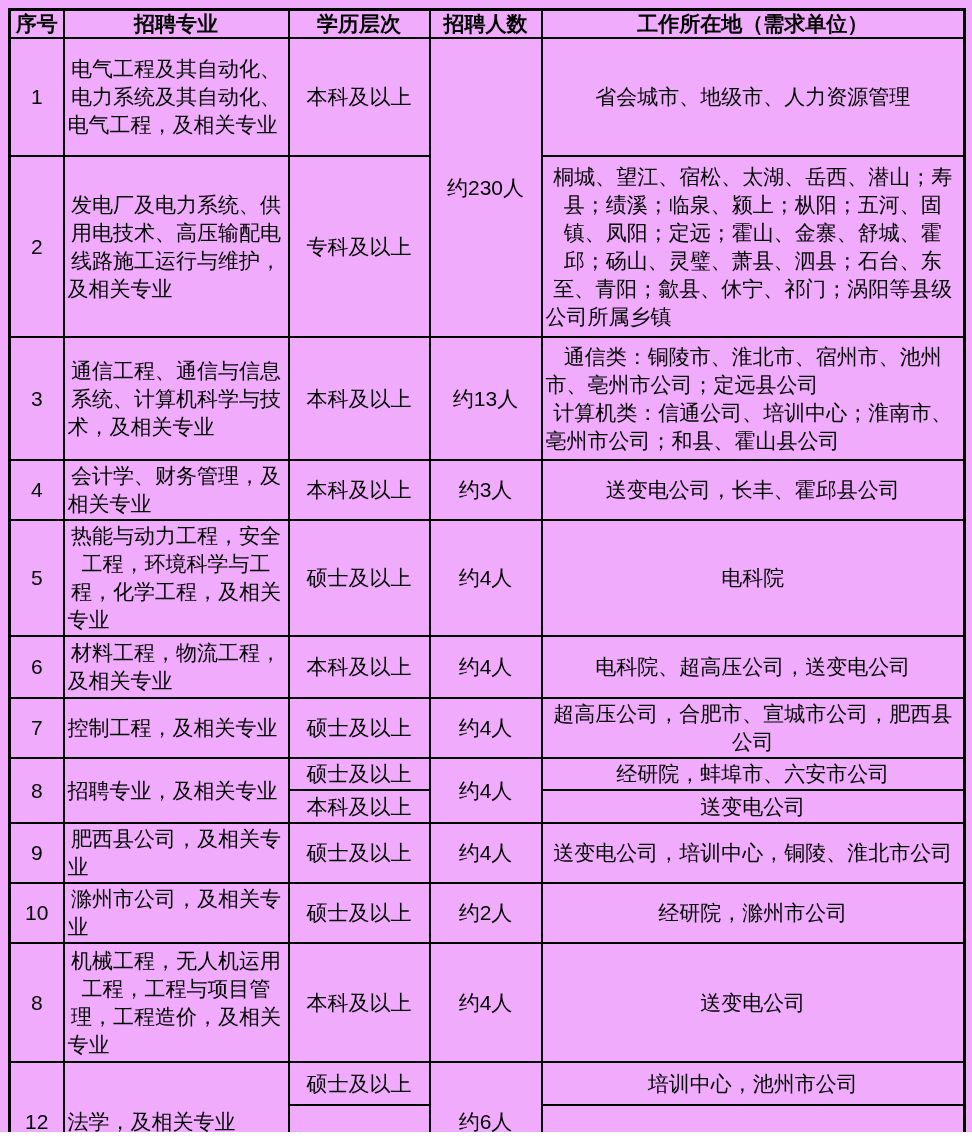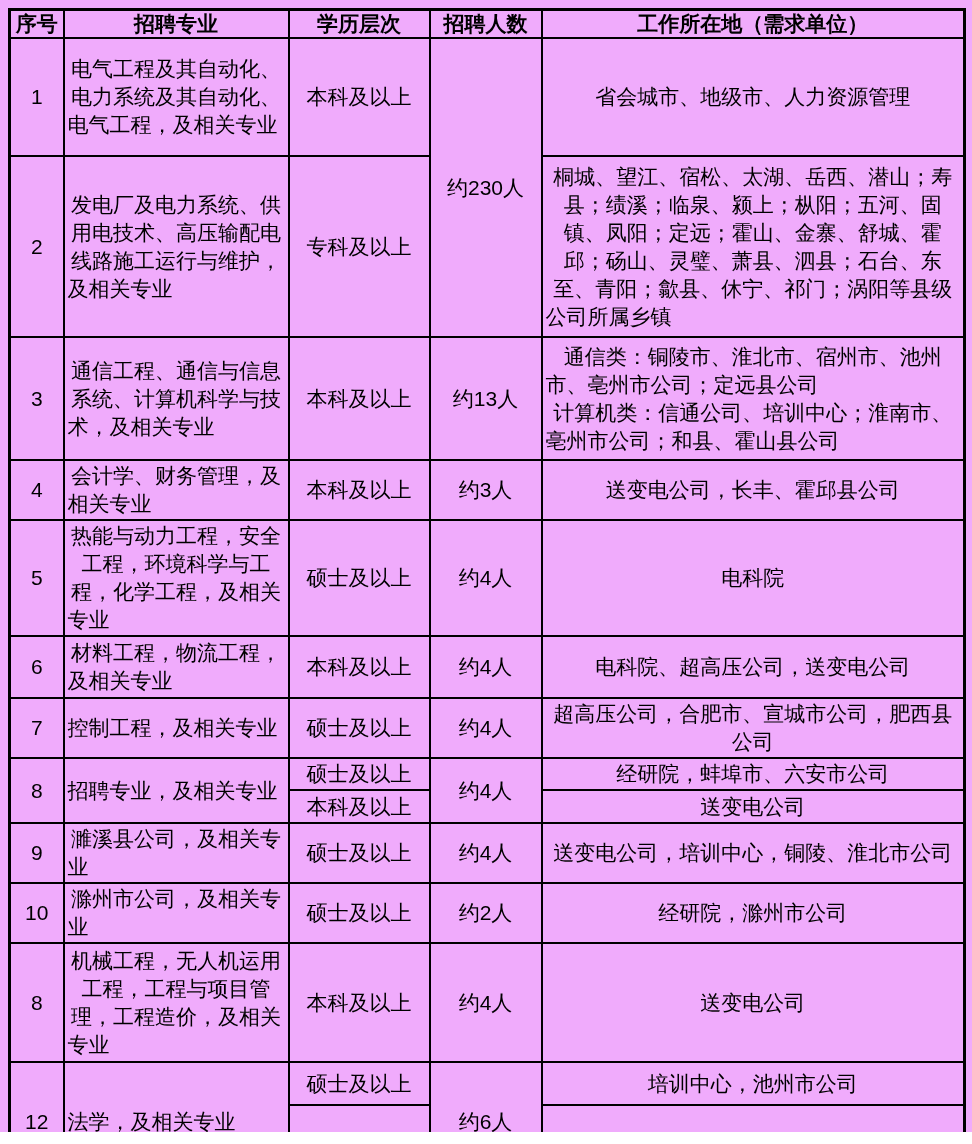--- a/index.html
+++ b/index.html
@@ -161,21 +161,21 @@
       <td rowspan="2">约4人</td>
       <td>经研院，蚌埠市、六安市公司</td>
     </tr>
     <tr class="h-r8b">
       <td>本科及以上</td>
       <td>送变电公司</td>
     </tr>
 
     <tr class="h-r9">
       <td>9</td>
-      <td class="major">濉溪县公司，及相关专业</td>
+      <td class="major">肥西县公司，及相关专业</td>
       <td>硕士及以上</td>
       <td>约4人</td>
       <td>送变电公司，培训中心，铜陵、淮北市公司</td>
     </tr>
 
     <tr class="h-r10">
       <td>10</td>
       <td class="major">滁州市公司，及相关专业</td>
       <td>硕士及以上</td>
       <td>约2人</td>

